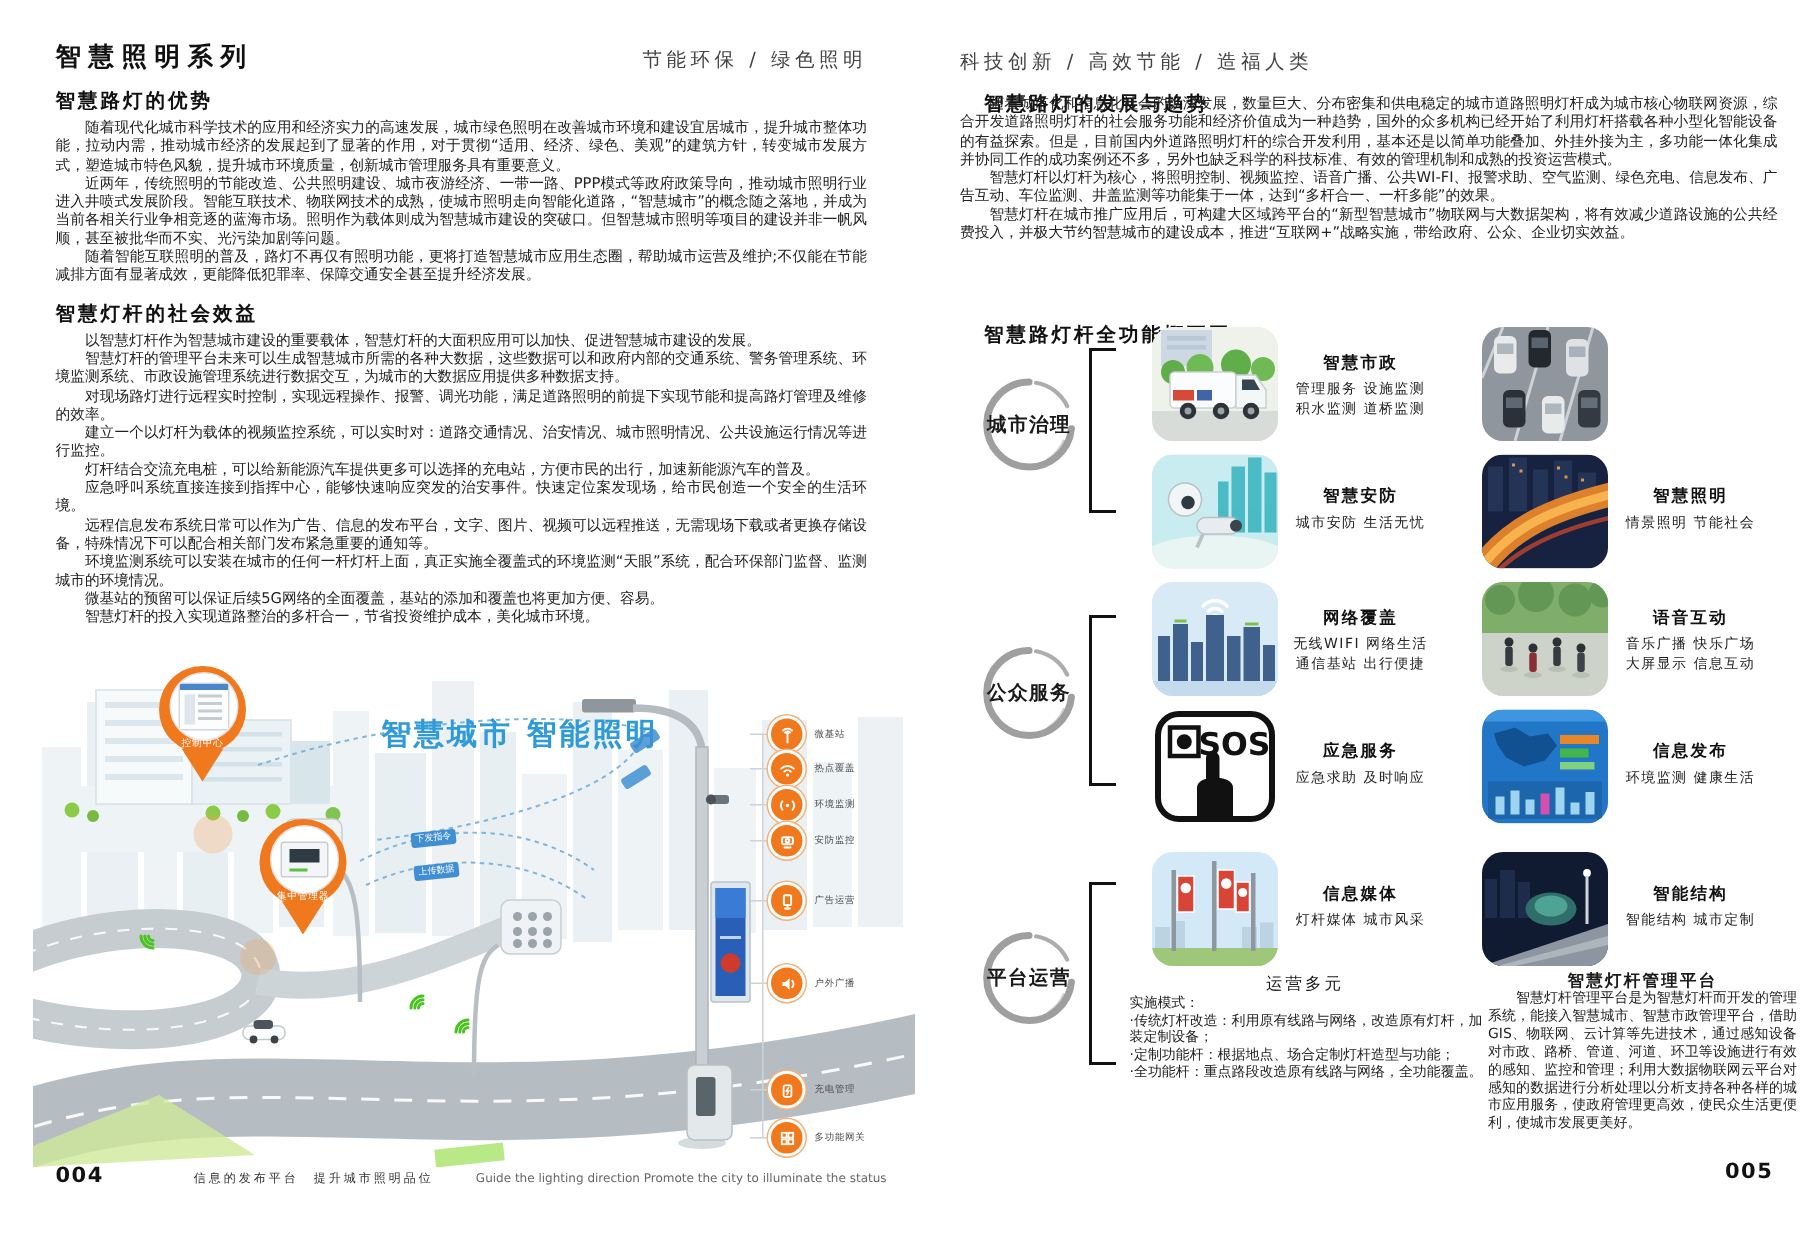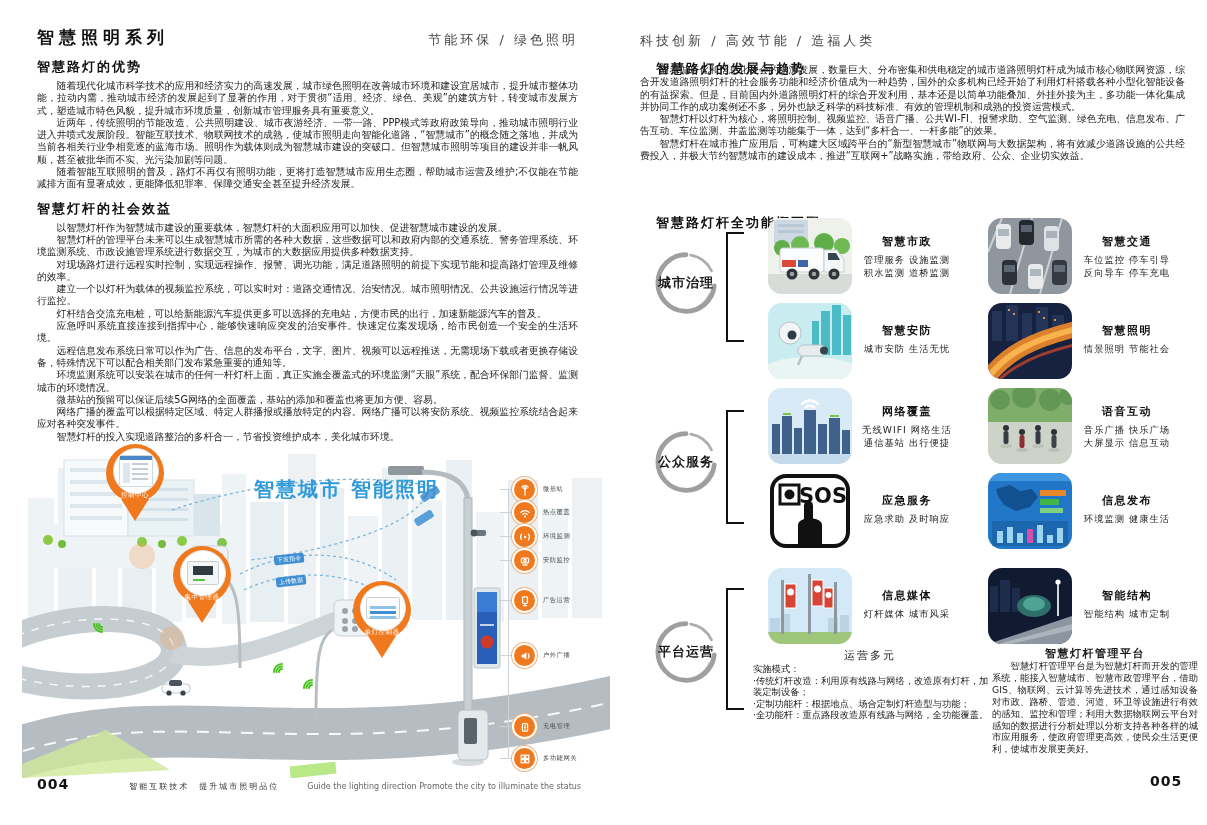--- a/index.html
+++ b/index.html
@@ -104,21 +104,20 @@
       <h2 class="sec-h">智慧灯杆的社会效益</h2>
       <p class="body-p">以智慧灯杆作为智慧城市建设的重要载体，智慧灯杆的大面积应用可以加快、促进智慧城市建设的发展。</p>
       <p class="body-p">智慧灯杆的管理平台未来可以生成智慧城市所需的各种大数据，这些数据可以和政府内部的交通系统、警务管理系统、环境监测系统、市政设施管理系统进行数据交互，为城市的大数据应用提供多种数据支持。</p>
       <p class="body-p">对现场路灯进行远程实时控制，实现远程操作、报警、调光功能，满足道路照明的前提下实现节能和提高路灯管理及维修的效率。</p>
       <p class="body-p">建立一个以灯杆为载体的视频监控系统，可以实时对：道路交通情况、治安情况、城市照明情况、公共设施运行情况等进行监控。</p>
       <p class="body-p">灯杆结合交流充电桩，可以给新能源汽车提供更多可以选择的充电站，方便市民的出行，加速新能源汽车的普及。</p>
       <p class="body-p">应急呼叫系统直接连接到指挥中心，能够快速响应突发的治安事件。快速定位案发现场，给市民创造一个安全的生活环境。</p>
       <p class="body-p">远程信息发布系统日常可以作为广告、信息的发布平台，文字、图片、视频可以远程推送，无需现场下载或者更换存储设备，特殊情况下可以配合相关部门发布紧急重要的通知等。</p>
       <p class="body-p">环境监测系统可以安装在城市的任何一杆灯杆上面，真正实施全覆盖式的环境监测“天眼”系统，配合环保部门监督、监测城市的环境情况。</p>
       <p class="body-p">微基站的预留可以保证后续5G网络的全面覆盖，基站的添加和覆盖也将更加方便、容易。</p>
-      <p class="body-p">网络广播的覆盖可以根据特定区域、特定人群播报或播放特定的内容。网络广播可以将安防系统、视频监控系统结合起来应对各种突发事件。</p>
       <p class="body-p">智慧灯杆的投入实现道路整治的多杆合一，节省投资维护成本，美化城市环境。</p>
     </div>
 
     <div id="illu">
       <svg class="decor" width="588" height="350" viewBox="0 0 588 350">
 
         <g opacity="0.75">
           <rect x="6" y="70" width="26" height="120" fill="#e9eff2"></rect>
             <rect x="36" y="40" width="34" height="150" fill="#e3ebef"></rect>
           <rect x="74" y="82" width="22" height="110" fill="#eaf0f3"></rect>
@@ -275,33 +274,20 @@
           <div class="inner">
             <div class="dev1">
                 <div class="scr"></div>
                 <div class="led"></div>
               </div>
           </div>
           <div class="plabel">集中管理器</div>
         </div>
         <div class="tail"></div>
       </div>
-      <div class="pin" style="left:331px;top:153px">
-        <div class="head">
-          <div class="inner">
-            <div class="dev2">
-                <div class="st l" style="margin-top:8px"></div>
-                <div class="st"></div>
-                <div class="st l"></div>
-              </div>
-          </div>
-          <div class="plabel">单灯控制器</div>
-        </div>
-        <div class="tail"></div>
-      </div>
 
       <div class="chip" style="left:252px;top:126px">下发指令</div>
       <div class="chip" style="left:254px;top:148px">上传数据</div>
       <div class="chip blank" style="left:398px;top:62px"></div>
       <div class="chip blank" style="left:392px;top:86px"></div>
 
       <div id="legend">
         <div class="vline"></div>
 
         <div class="leg-item" style="top:51px">
@@ -397,21 +383,21 @@
                 <rect x="6.6" y="6.6" width="3.2" height="3.2"></rect>
             </svg>
           </div>
           <div class="lab">多功能网关</div>
         </div>
       </div>
     </div>
 
     <div id="l-footer">
       <span class="pagenum">004</span>
-      <span class="cn">智能互联技术　提升城市照明品位</span>
+      <span class="cn">信息的发布平台　提升城市照明品位</span>
       <span class="en">Guide the lighting direction Promote the city to illuminate the status</span>
     </div>
   </section>
 
   <section>
     <div id="r-tags" class="tags">科技创新  /  高效节能  /  造福人类</div>
     <h2 id="r-h1" class="sec-h">智慧路灯的发展与趋势</h2>
     <div id="r-paras">
       <p class="body-p">随着城市化和信息化社会的纵深发展，数量巨大、分布密集和供电稳定的城市道路照明灯杆成为城市核心物联网资源，综合开发道路照明灯杆的社会服务功能和经济价值成为一种趋势，国外的众多机构已经开始了利用灯杆搭载各种小型化智能设备的有益探索。但是，目前国内外道路照明灯杆的综合开发利用，基本还是以简单功能叠加、外挂外接为主，多功能一体化集成并协同工作的成功案例还不多，另外也缺乏科学的科技标准、有效的管理机制和成熟的投资运营模式。</p>
       <p class="body-p">智慧灯杆以灯杆为核心，将照明控制、视频监控、语音广播、公共WI-FI、报警求助、空气监测、绿色充电、信息发布、广告互动、车位监测、井盖监测等功能集于一体，达到“多杆合一、一杆多能”的效果。</p>
@@ -509,25 +495,20 @@
             <g>
                 <rect x="40" y="46" width="15" height="25" rx="4" fill="#e8eaec"></rect>
                 <rect x="42" y="51" width="11" height="7" fill="#aeb6be"></rect>
               </g>
             <g>
                 <rect x="64" y="42" width="15" height="25" rx="4" fill="#343a41"></rect>
                 <rect x="66" y="47" width="11" height="7" fill="#636e79"></rect>
               </g>
           </svg>
         </div>
-        <div class="ftext">
-            <div class="ftitle">智慧交通</div>
-          <div class="fline">车位监控 停车引导</div>
-          <div class="fline">反向导车 停车充电</div>
-          </div>
       </div>
 
       <div class="feat" style="left:128px;top:303px">
         <div class="thumb">
           <svg width="84" height="76" viewBox="0 0 84 76">
             <rect width="84" height="76" fill="#c8ecef"></rect>
             <g fill="#35b3be" opacity="0.85">
                 <rect x="44" y="18" width="7" height="34"></rect>
                 <rect x="53" y="8" width="9" height="44"></rect>
               <rect x="64" y="2" width="9" height="50"></rect>

